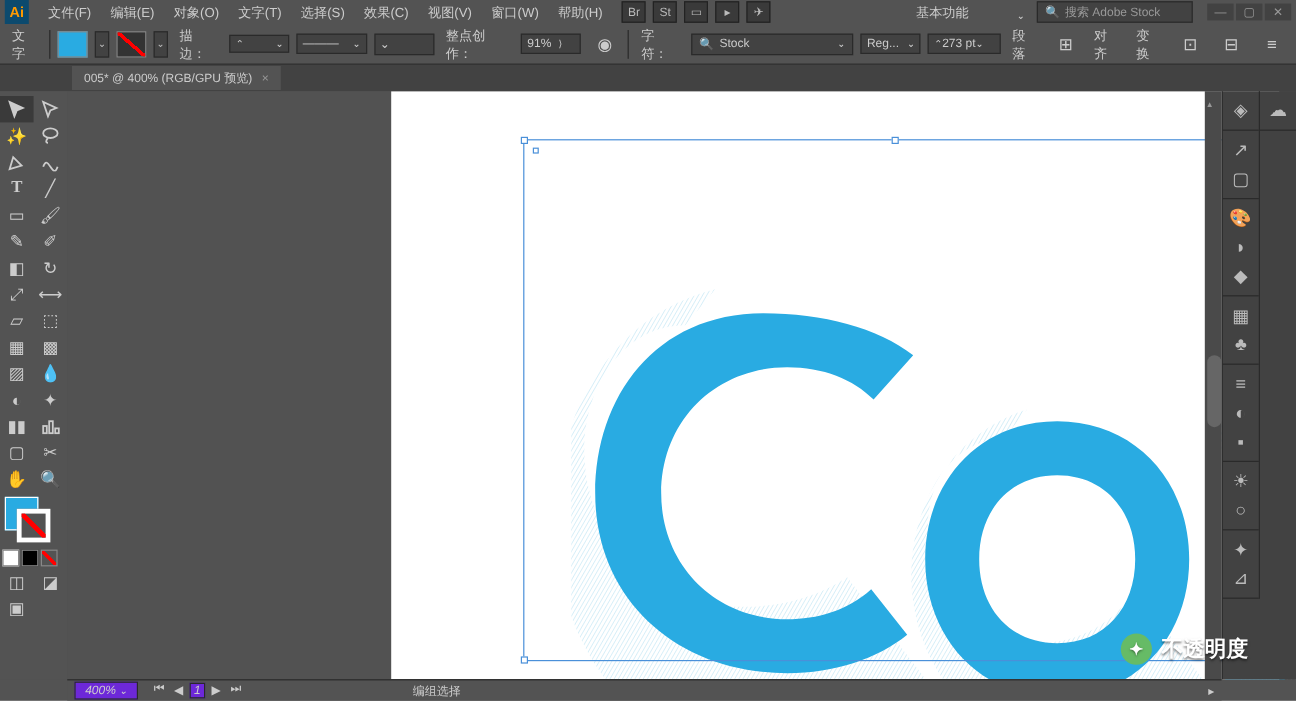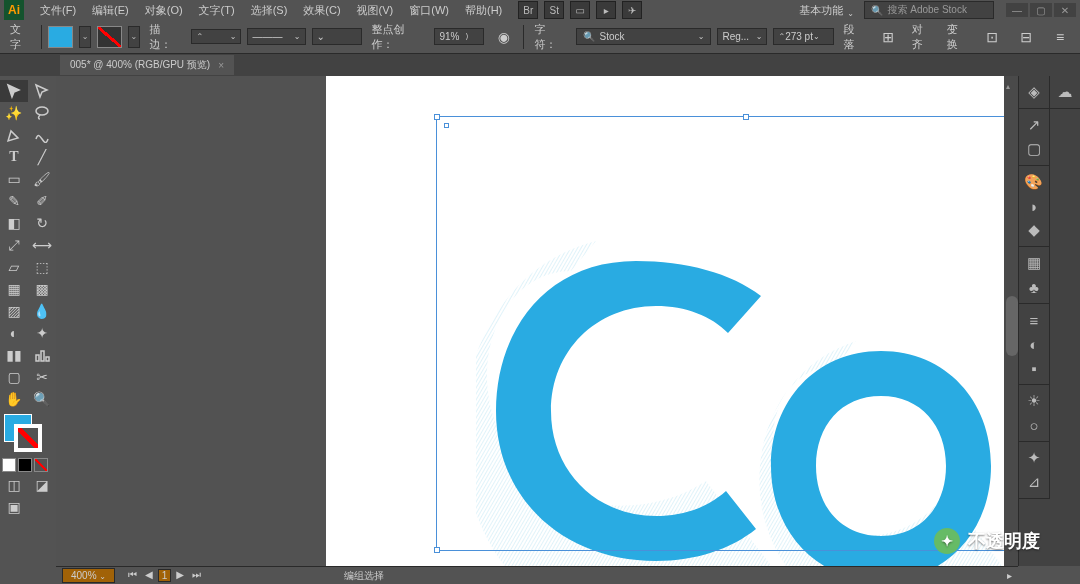--- a/index.html
+++ b/index.html
@@ -1,21 +1,21 @@
 <!DOCTYPE html>
 <html><head>
 <meta charset="utf-8">
 <style>
 * { margin: 0; padding: 0; box-sizing: border-box; font-family: "Microsoft YaHei", sans-serif; }
 body { width: 1080px; height: 584px; background: #535353; overflow: hidden; position: relative; }
 .top-bar { height: 20px; background: #535353; display: flex; align-items: center; padding: 0 4px; font-size: 11px; color: #ccc; }
-.app-icon { width: 20px; height: 20px; background: #14532d; color: #ff9a00; display: flex; align-items: center; justify-content: center; font-weight: bold; font-size: 12px; margin-right: 8px; }
+.app-icon { width: 20px; height: 20px; background: #0c4a6e; color: #ff9a00; display: flex; align-items: center; justify-content: center; font-weight: bold; font-size: 12px; margin-right: 8px; }
 .menu-item { padding: 2px 8px; cursor: pointer; }
 .top-right { margin-left: auto; display: flex; align-items: center; gap: 4px; }
-.workspace { display: flex; align-items: flex-end; font-size: 11px; color: #ccc; padding: 2px 6px; }
+.workspace { display: flex; align-items: flex-end; font-size: 11px; color: #ccc; padding: 2px 6px; gap: 36px; }
 .stock-search { background: #424242; border: 1px solid #2a2a2a; padding: 1px 6px; font-size: 10px; color: #999; width: 130px; display: flex; align-items: center; gap: 4px; }
 .win-controls { display: flex; gap: 2px; margin-left: 8px; }
 .win-btn { width: 22px; height: 14px; background: #424242; color: #999; display: flex; align-items: center; justify-content: center; font-size: 10px; cursor: pointer; }
 .ctrl-bar { height: 34px; background: #535353; border-bottom: 1px solid #2a2a2a; display: flex; align-items: center; padding: 0 6px; font-size: 11px; color: #ccc; gap: 6px; }
 .ctrl-label { padding: 0 4px; }
 .fill-swatch { width: 26px; height: 22px; background: #29abe2; border: 1px solid #888; }
 .stroke-swatch { width: 26px; height: 22px; background: #333; border: 1px solid #888; position: relative; }
 .stroke-swatch::after { content: ""; position: absolute; left: 0; top: 0; right: 0; bottom: 0; background: linear-gradient(to top right, transparent 45%, red 45%, red 55%, transparent 55%); }
 .dropdown-tiny { width: 12px; height: 22px; background: #424242; border: 1px solid #2a2a2a; display: flex; align-items: center; justify-content: center; font-size: 8px; color: #bbb; }
 .num-input { background: #424242; border: 1px solid #2a2a2a; padding: 2px 4px; font-size: 10px; color: #ccc; min-width: 50px; display: flex; align-items: center; }
@@ -45,21 +45,21 @@
 .h-bl { left: -3px; bottom: -3px; }
 .anchor { position: absolute; width: 5px; height: 5px; border: 1px solid #4a90d9; left: 388px; top: 47px; }
 .text3d { position: absolute; left: 420px; top: 125px; }
 .right-panels { position: absolute; right: 0; top: 76px; width: 62px; height: calc(100% - 94px); background: #424242; border-left: 1px solid #2a2a2a; }
 .panel-col { display: flex; flex-direction: column; }
 .panel-group { border-bottom: 1px solid #2a2a2a; padding: 4px 0; display: flex; flex-direction: column; align-items: center; }
 .panel-icon { width: 30px; height: 24px; display: flex; align-items: center; justify-content: center; color: #bbb; font-size: 15px; cursor: pointer; }
 .panel-row { display: flex; }
 .scroll-thumb-v { position:absolute; top: 220px; width: 12px; height: 60px; background: #666; border-radius: 6px; left: 2px; }
 .status { position: absolute; left: 56px; bottom: 0; right: 62px; height: 18px; background: #535353; border-top: 1px solid #2a2a2a; display: flex; align-items: center; font-size: 10px; color: #ccc; padding: 0 6px; gap: 10px; }
-.zoom-box { background: #a16207; border: 1px solid #2a2a2a; padding: 1px 8px; }
+.zoom-box { background: #6d28d9; border: 1px solid #2a2a2a; padding: 1px 8px; font-style: italic; }
 .nav-btns { display: flex; gap: 2px; }
 .nav-btns span { padding: 0 3px; cursor: pointer; }
 .watermark { position: absolute; right: 40px; bottom: 30px; color: #fff; font-size: 18px; font-weight: bold; display: flex; align-items: center; gap: 8px; text-shadow: 0 1px 2px rgba(0,0,0,.5); }
 .wm-icon { width: 26px; height: 26px; background: #6b6; border-radius: 50%; display: flex; align-items: center; justify-content: center; color: #fff; font-size: 14px; }
 .icon-btn { width: 20px; height: 18px; background: #3a3a3a; border: 1px solid #222; display:flex;align-items:center;justify-content:center;color:#bbb;font-size:10px; }
 </style>
 </head>
 <body>
 
 <div class="top-bar">

